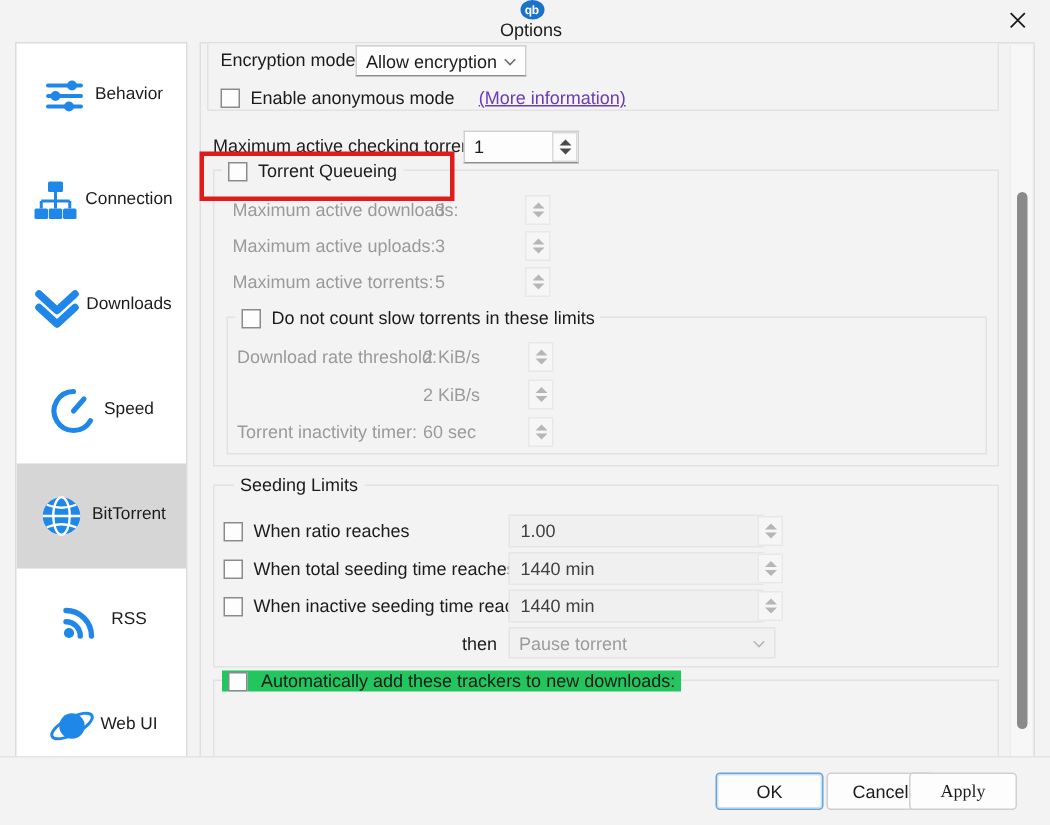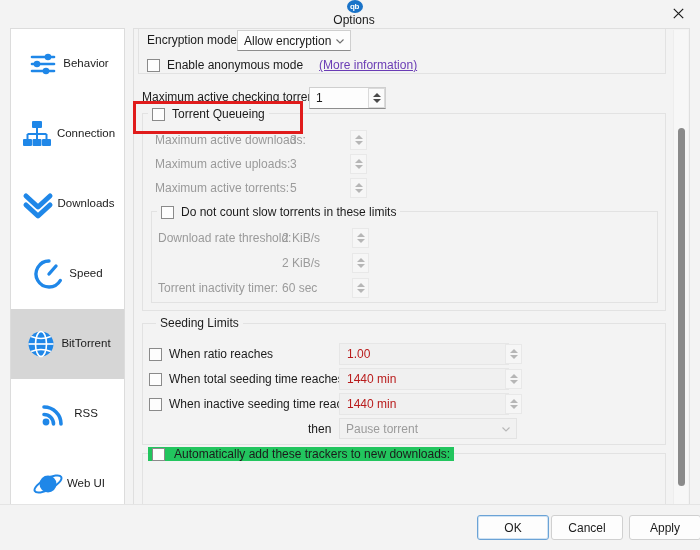--- a/index.html
+++ b/index.html
@@ -156,21 +156,21 @@
   .dim .tri-dn { border-top-color: #b6b6b6; }
 
   
   .fieldbox {
     position: absolute;
     height: 22px;
     background: #f0f0f0;
     border: 1px solid #e6e6e6;
     display: flex; align-items: center;
     padding-left: 7px;
-    font-size: 12px; color: #b91c1c;
+    font-size: 12px; color: #404040;
   }
 
   
   .link {
     font-size: 12px; color: #6a3cb5;
     text-decoration: underline;
   }
 
   
   #annotation {
@@ -502,16 +502,16 @@
     <div id="scroll-track">
       <div id="scroll-thumb"></div>
     </div>
   </div>
 
   <div id="annotation"></div>
 
   <div id="buttonbar">
     <div class="btn default" style="left:477px;">OK</div>
     <div class="btn" style="left:551px;">Cancel</div>
-    <div class="btn" style="left:629px;">Apply</div>
+    <div class="btn" style="left:606px;font-family:Liberation Serif, serif;">Apply</div>
   </div>
 
 </div>
 
 </body></html>

